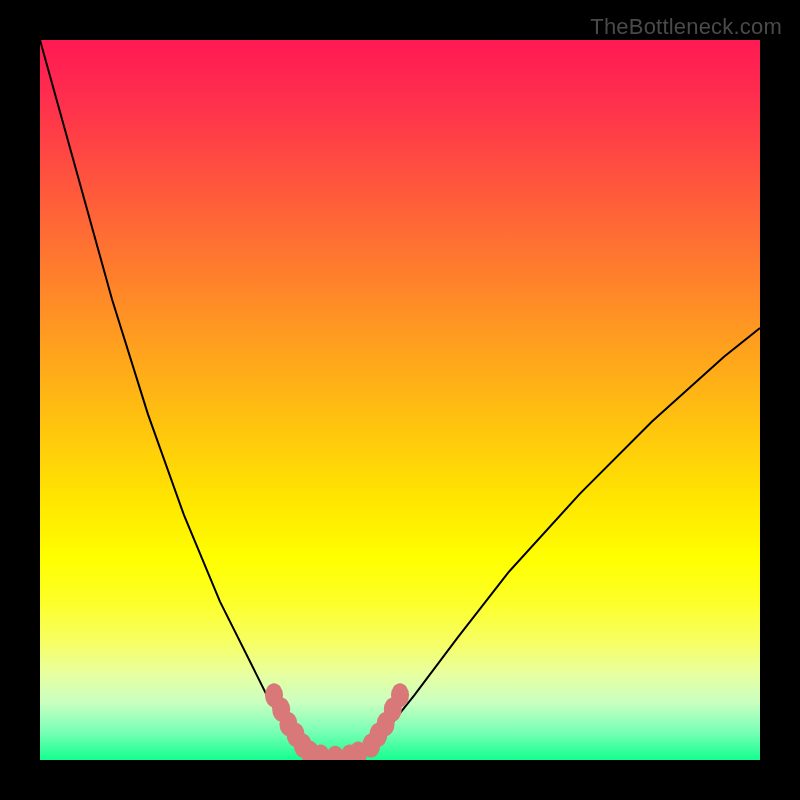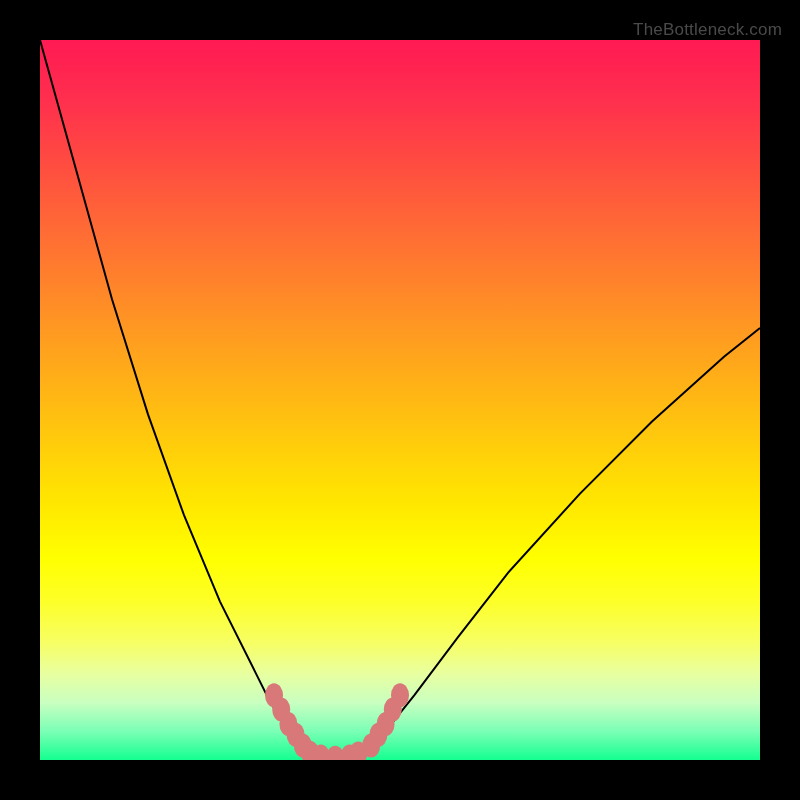--- a/index.html
+++ b/index.html
@@ -6,24 +6,24 @@
   body {
     width: 800px;
     height: 800px;
     background: #000;
     position: relative;
     overflow: hidden;
     font-family: Arial, sans-serif;
   }
   .watermark {
     position: absolute;
-    top: 20px;
+    top: 14px;
     right: 18px;
     color: #4a4a4a;
-    font-size: 17px;
+    font-size: 22px;
     font-weight: 500;
     z-index: 10;
     letter-spacing: 0.2px;
   }
   .plot-area {
     position: absolute;
     left: 40px;
     top: 40px;
     width: 720px;
     height: 720px;

